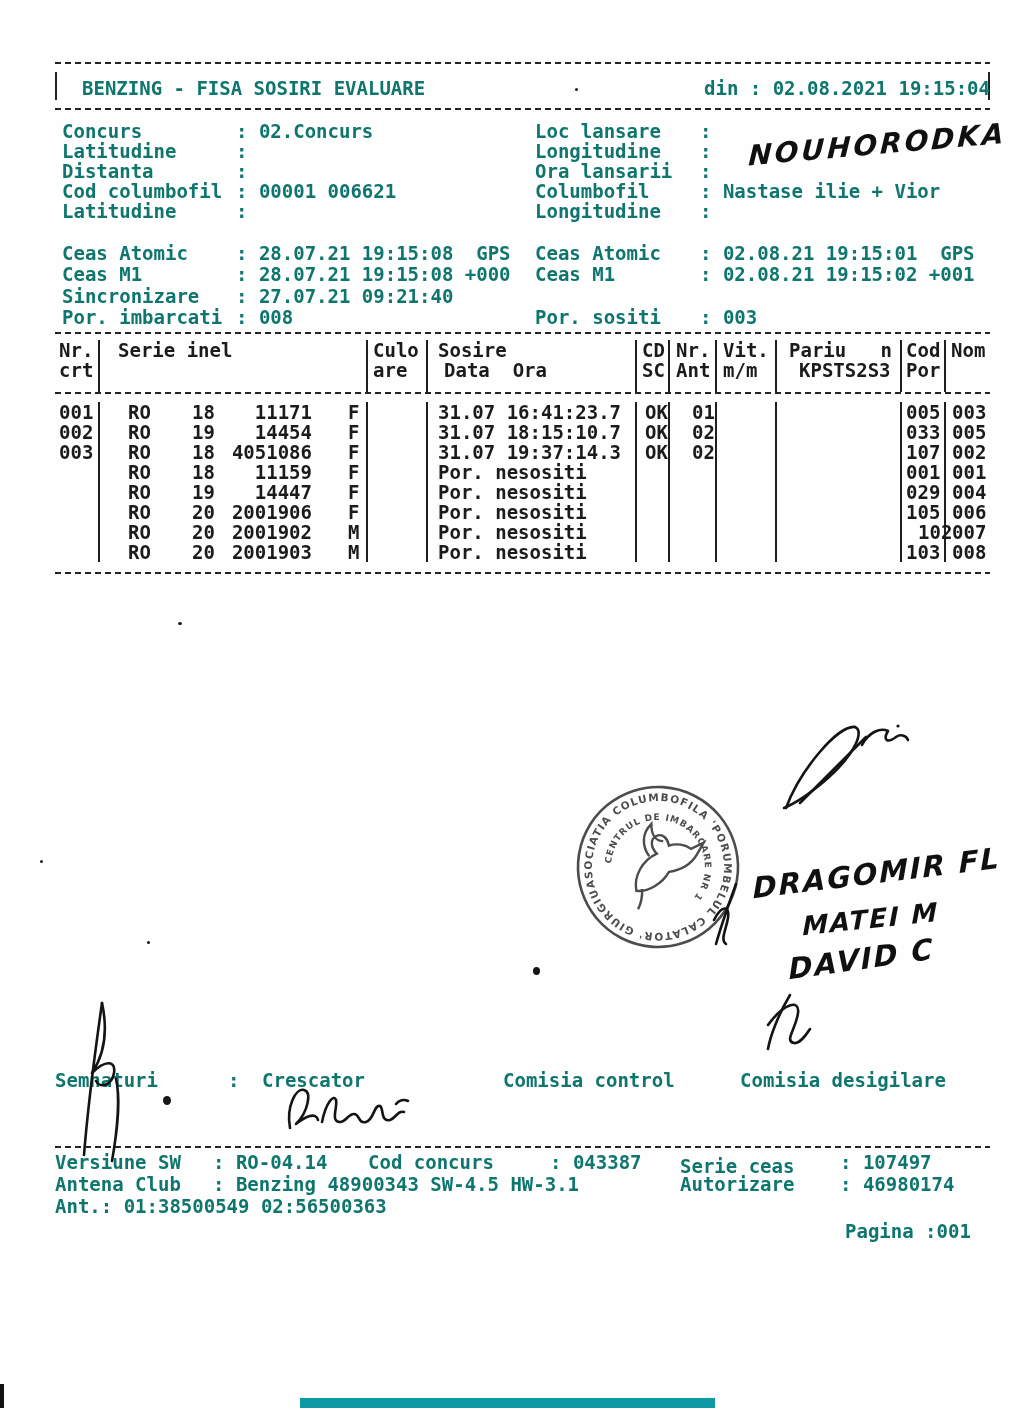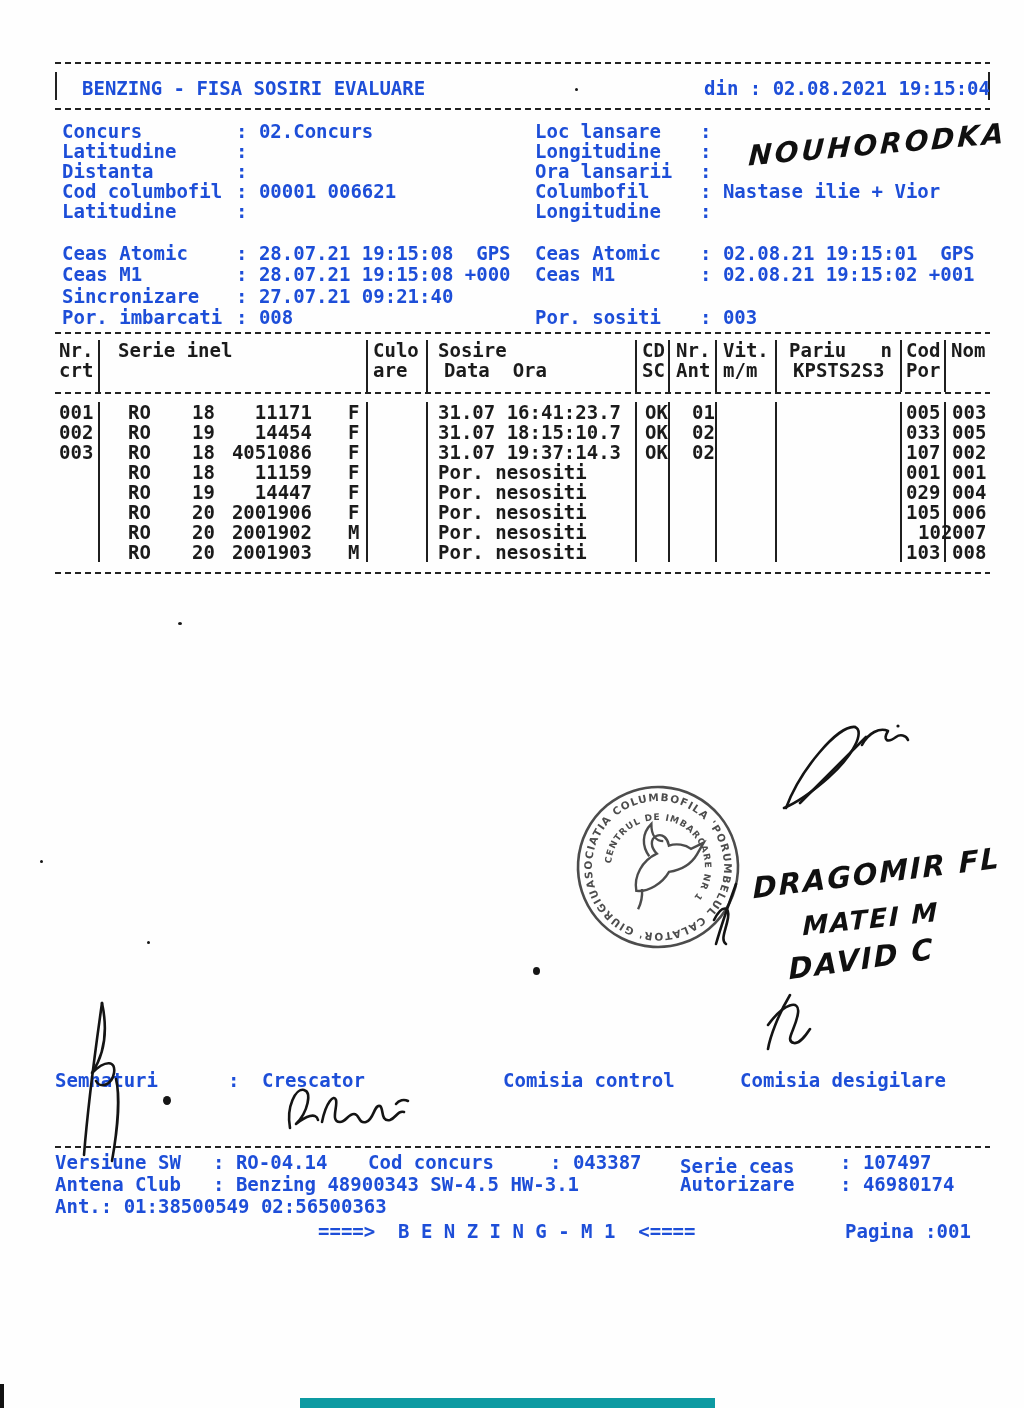--- a/index.html
+++ b/index.html
@@ -1,18 +1,18 @@
 <!DOCTYPE html>
 <html><head>
 <meta charset="utf-8">
 <style>
   html,body{margin:0;padding:0;background:#e8e8e8}
   .page{position:relative;width:1024px;height:1408px;margin:0 auto;background:#fefefe;overflow:hidden;
         font-family:"DejaVu Sans Mono",monospace;color:#1b1b1b}
-  .mono{position:absolute;font:700 19px/20px "DejaVu Sans Mono",monospace;white-space:pre;color:#1d4ed8}
+  .mono{position:absolute;font:700 19px/20px "DejaVu Sans Mono",monospace;white-space:pre;color:#0f766e}
   .hdash{position:absolute;height:2px;background-image:repeating-linear-gradient(90deg,#222 0 6px,transparent 6px 10px)}
   .vbar{position:absolute;width:2px;background:#222}
   .hand{position:absolute;font-family:"DejaVu Sans",sans-serif;font-style:italic;font-weight:700;color:#101010;white-space:pre}
   .sig{position:absolute}
   .sig path{fill:none;stroke:#141414;stroke-width:2.6;stroke-linecap:round;stroke-linejoin:round}
   .speck{position:absolute;background:#161616;border-radius:50%}
   .table{position:absolute}
   .grid{display:grid;grid-template-columns:45px 268px 60px 209px 33px 47px 60px 125px 44px 44px}
   .grid>div{border-right:2px solid #1f1f1f;overflow:visible}
   .grid>div:last-child{border-right:none}
@@ -110,21 +110,21 @@
       <div>
           <div class="hline" style="padding-left:6px">Nr.</div>
           <div class="hline" style="padding-left:6px">Ant</div>
         </div>
       <div>
           <div class="hline" style="padding-left:6px">Vit.</div>
           <div class="hline" style="padding-left:6px">m/m</div>
         </div>
       <div>
           <div class="hline" style="padding-left:12px">Pariu   n</div>
-          <div class="hline" style="padding-left:16px">KPSTS2S3</div>
+          <div class="hline" style="padding-left:22px">KPSTS2S3</div>
         </div>
       <div>
           <div class="hline" style="padding-left:4px">Cod</div>
           <div class="hline" style="padding-left:4px">Por</div>
         </div>
       <div>
           <div class="hline" style="padding-left:5px">Nom</div>
           <div class="hline"></div>
         </div>
     </div>
@@ -340,21 +340,20 @@
   <div class="mono" style="left:680px;top:1156px">Serie ceas</div>
   <div class="mono" style="left:840px;top:1152px">: 107497</div>
 
   <div class="mono" style="left:55px;top:1174px">Antena Club</div>
   <div class="mono" style="left:213px;top:1174px">: Benzing 48900343 SW-4.5 HW-3.1</div>
   <div class="mono" style="left:680px;top:1174px">Autorizare</div>
   <div class="mono" style="left:840px;top:1174px">: 46980174</div>
 
   <div class="mono" style="left:55px;top:1196px">Ant.: 01:38500549 02:56500363</div>
 
-  <div class="mono" style="left:318px;top:1221px">====&gt;  B E N Z I N G - M 1  &lt;====</div>
   <div class="mono" style="left:845px;top:1221px">Pagina :001</div>
 
   <div class="speck" style="left:533px;top:967px;width:7px;height:8px"></div>
   <div class="speck" style="left:163px;top:1096px;width:8px;height:9px"></div>
   <div class="speck" style="left:178px;top:622px;width:4px;height:3px"></div>
   <div class="speck" style="left:40px;top:860px;width:3px;height:3px"></div>
   <div class="speck" style="left:147px;top:941px;width:3px;height:3px"></div>
   <div class="speck" style="left:575px;top:88px;width:3px;height:3px"></div>
 
   <div class="artifact" style="left:0;top:1384px;width:4px;height:24px;background:#111"></div>

